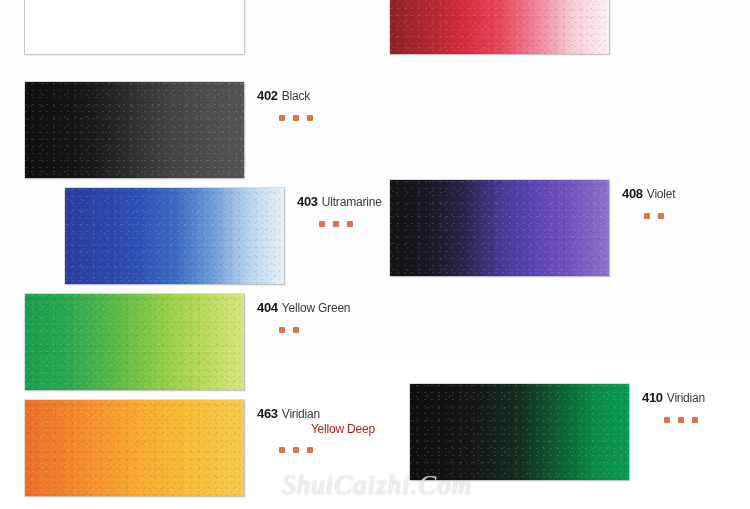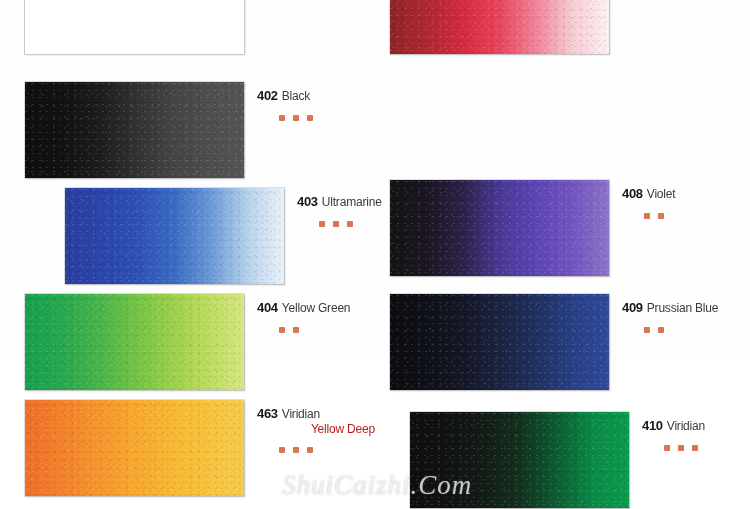--- a/index.html
+++ b/index.html
@@ -176,44 +176,33 @@
       <div class="swatch-cell">
         <div class="swatch-box" style="background: linear-gradient(to right, rgb(23, 160, 78), rgb(39, 168, 79), rgb(71, 180, 75), rgb(114, 195, 69), rgb(155, 208, 74), rgb(188, 220, 94), rgb(215, 230, 127));">
           <div class="grain"></div>
         </div>
         <div class="label-block">
           <div class="label-line"><span class="code">404</span><span class="cname">Yellow Green</span></div>
           <div class="stars"><span class="star"></span><span class="star"></span></div>
         </div>
       </div>
     </div>
-    <div class="swatch-row col-right" style="top: 294px;">
-      <div class="swatch-cell">
-        <div class="swatch-box" style="background: linear-gradient(to right, rgb(12, 13, 16), rgb(15, 17, 24), rgb(20, 23, 38), rgb(27, 35, 64), rgb(33, 48, 98), rgb(41, 63, 133), rgb(49, 73, 155));">
-          <div class="grain"></div>
-        </div>
-        <div class="label-block">
-          <div class="label-line"><span class="code">409</span><span class="cname">Prussian Blue</span></div>
-          <div class="stars"><span class="star"></span><span class="star"></span></div>
-        </div>
-      </div>
-    </div>
     <div class="swatch-row col-left" style="top: 400px;">
       <div class="swatch-cell">
         <div class="swatch-box" style="background: linear-gradient(to right, rgb(239, 111, 40), rgb(243, 129, 42), rgb(246, 150, 45), rgb(248, 168, 47), rgb(249, 183, 51), rgb(249, 194, 60), rgb(246, 203, 78));">
           <div class="grain"></div>
         </div>
         <div class="label-block">
           <div class="label-line"><span class="code">463</span><span class="cname">Viridian</span></div>
           <span class="cname2">Yellow Deep</span>
           <div class="stars"><span class="star"></span><span class="star"></span><span class="star"></span></div>
         </div>
       </div>
     </div>
-    <div class="swatch-row col-right" style="top: 412px; padding-left: 20px;">
+    <div class="swatch-row col-right" style="top: 384px; padding-left: 20px;">
       <div class="swatch-cell">
         <div class="swatch-box" style="background: linear-gradient(to right, rgb(13, 15, 14), rgb(16, 19, 17), rgb(19, 28, 22), rgb(18, 48, 31), rgb(13, 91, 51), rgb(10, 138, 70), rgb(10, 155, 78));">
           <div class="grain"></div>
         </div>
         <div class="label-block">
           <div class="label-line"><span class="code">410</span><span class="cname">Viridian</span></div>
           <div class="stars"><span class="star"></span><span class="star"></span><span class="star"></span></div>
         </div>
       </div>
     </div>

